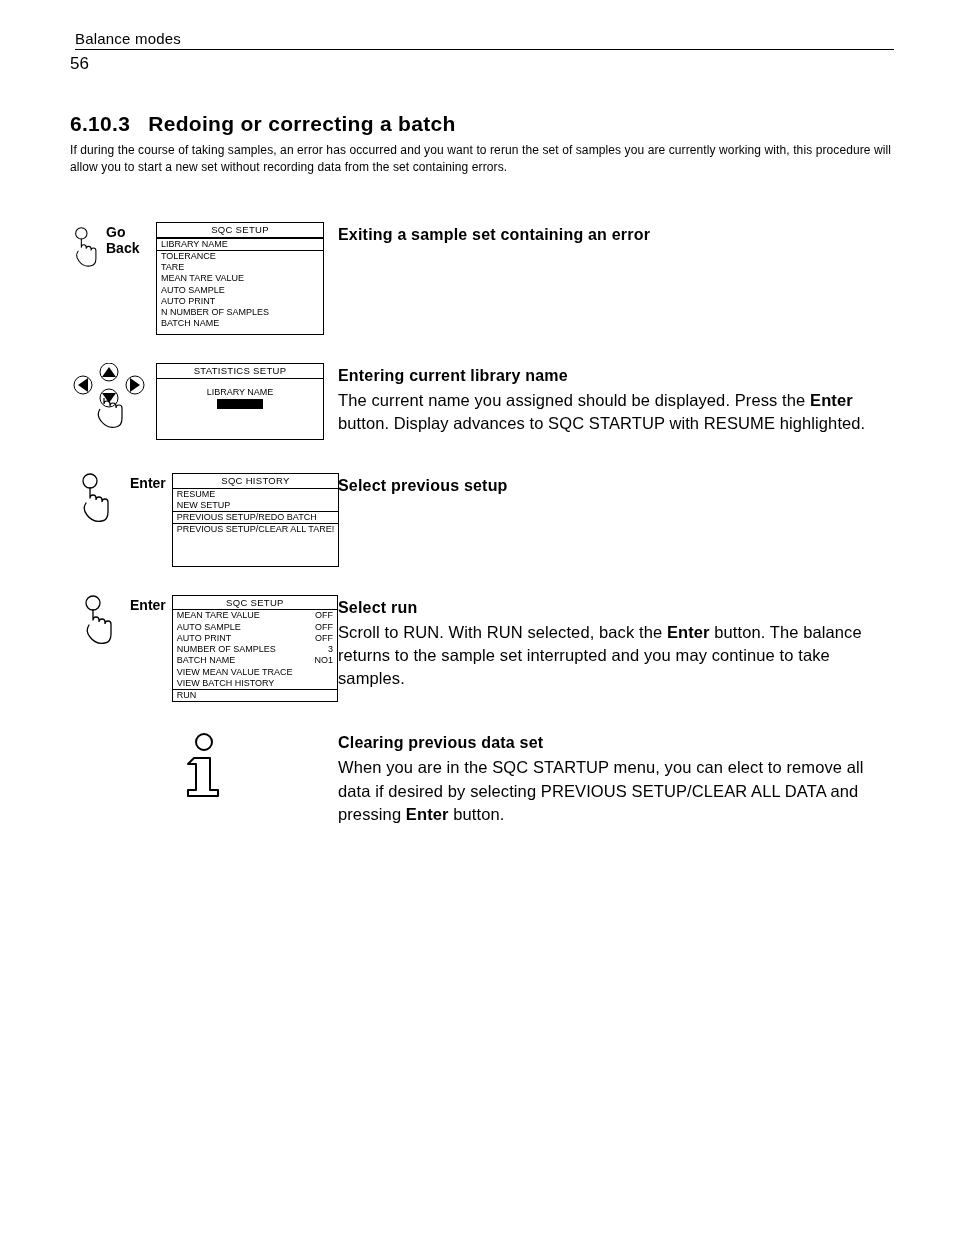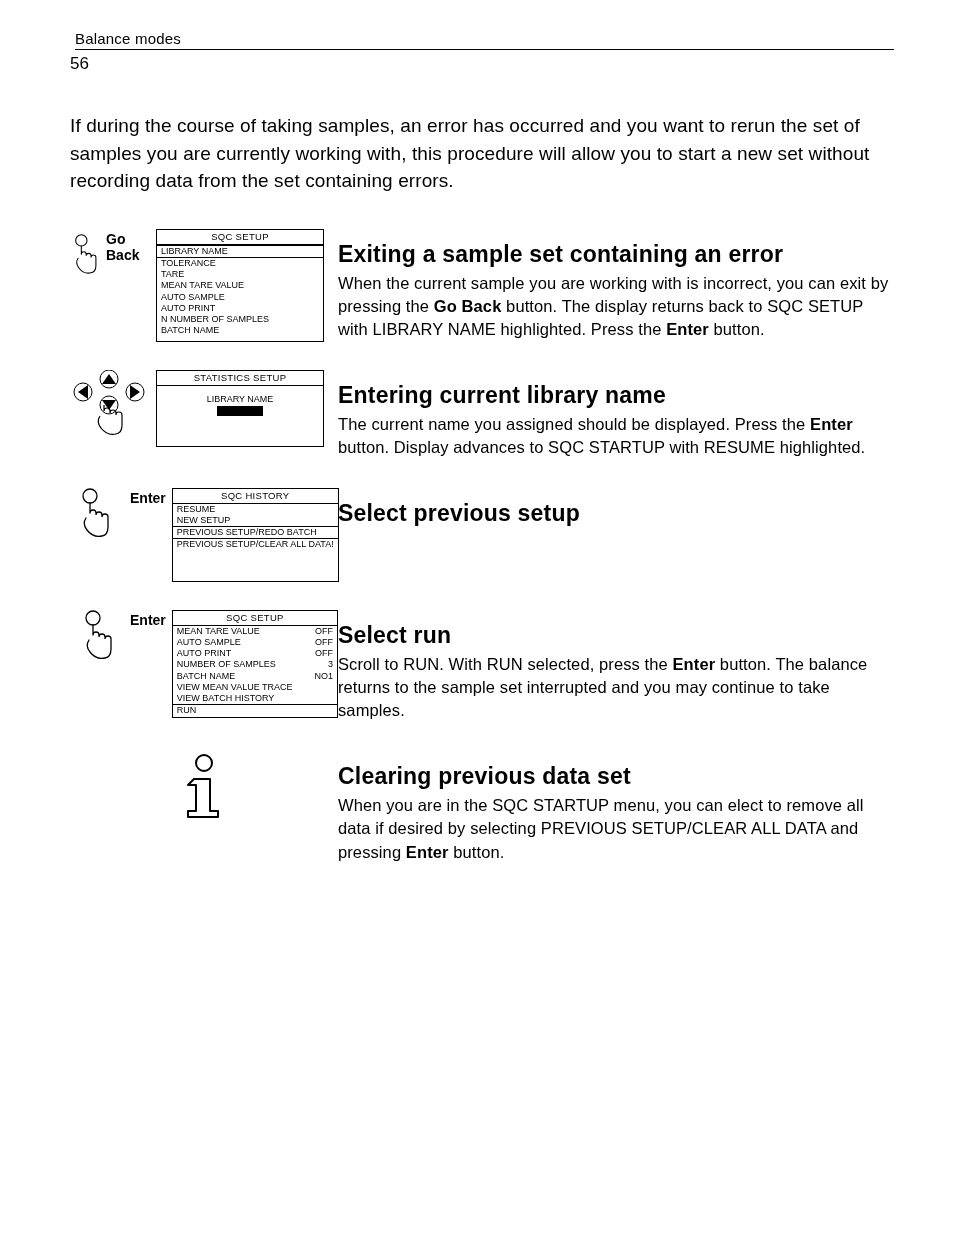--- a/index.html
+++ b/index.html
@@ -35,43 +35,43 @@
   }
   .section-title {
     font-size: 21px;
     font-weight: 700;
     font-stretch: condensed;
     letter-spacing: 0.3px;
     margin: 0 0 6px 0;
   }
   .section-title .num { margin-right: 18px; }
   .intro {
-    font-size: 19px;
+    font-size: 12px;
     line-height: 1.45;
     letter-spacing: 0.1px;
-    margin: 0 0 34px 0;
+    margin: 0 0 45px 0;
   }
   .step {
     display: flex;
     align-items: flex-start;
     margin-bottom: 28px;
   }
   .left-col {
     width: 268px;
     flex: 0 0 268px;
     display: flex;
     align-items: flex-start;
   }
   .right-col { flex: 1; padding-top: 0; }
   .subhead {
-    font-size: 23px;
+    font-size: 16px;
     font-weight: 700;
     font-stretch: condensed;
     letter-spacing: 0.2px;
-    margin: 12px 0 4px 0;
+    margin: 4px 0 4px 0;
   }
   .body {
     font-size: 16.5px;
     line-height: 1.42;
     letter-spacing: 0.1px;
     margin: 0;
   }
   .body b { font-weight: 700; }
 
   
@@ -140,20 +140,23 @@
   }
 </style>
 </head>
 <body>
 
 <div class="page">
 
   <div class="header-line">Balance modes</div>
   <div class="page-num">56</div>
 
+  <h2 class="section-title">
+    <span class="num">6.10.3</span><span>Redoing or correcting a batch</span>
+  </h2>
   <p class="intro">If during the course of taking samples, an error has occurred and you want to rerun the set of samples you are currently working with, this procedure will allow you to start a new set without recording data from the set containing errors.</p>
 
   <div class="step">
     <div class="left-col">
       <div class="press">
         <div class="press-row">
           <svg class="hand-svg" viewBox="0 0 42 52">
             <circle cx="14" cy="8" r="7" fill="none" stroke="#000" stroke-width="1.3"></circle>
             <path d="M14 15 v10 M10 30 q-4 6 1 12 q6 8 15 6 q6 -1 6 -9 v-10 q0 -3 -3 -3 t-3 3 v-2 q0 -3 -3 -3 t-3 3 v-2 q0 -3 -3 -3 t-3 3 v-8" fill="none" stroke="#000" stroke-width="1.3" stroke-linecap="round"></path>
           </svg>
@@ -169,23 +172,20 @@
           <div class="lcd-row">MEAN TARE VALUE</div>
           <div class="lcd-row">AUTO SAMPLE</div>
           <div class="lcd-row">AUTO PRINT</div>
           <div class="lcd-row">N NUMBER OF SAMPLES</div>
           <div class="lcd-row">BATCH NAME</div>
         </div>
       </div>
     </div>
     <div class="right-col">
       <h3 class="subhead">Exiting a sample set containing an error</h3>
-      <p class="body">
-        <span>When the current sample you are working with is incorrect, you can exit by pressing the </span><b>Go Back</b><span> button. The display returns back to SQC SETUP with LIBRARY NAME highlighted. Press the </span><b>Enter</b><span> button.</span>
-      </p>
     </div>
   </div>
 
   <div class="step">
     <div class="left-col">
       <div class="pad">
         <svg viewBox="0 0 78 78" width="78" height="78">
           <polygon points="39,4 46,14 32,14" fill="#000"></polygon>
           <circle cx="39" cy="9" r="9" fill="none" stroke="#000" stroke-width="1"></circle>
           <polygon points="39,40 46,30 32,30" fill="#000"></polygon>
@@ -223,21 +223,21 @@
           </svg>
         </div>
       </div>
       <span class="btn-label" style="margin:2px 6px 0 -4px;">Enter</span>
       <div class="lcd">
         <div class="lcd-title">SQC HISTORY</div>
         <div class="lcd-body" style="padding-bottom:30px;">
           <div class="lcd-row">RESUME</div>
           <div class="lcd-row">NEW SETUP</div>
           <div class="lcd-row hl">PREVIOUS SETUP/REDO BATCH</div>
-          <div class="lcd-row">PREVIOUS SETUP/CLEAR ALL DATA!</div>
+          <div class="lcd-row">PREVIOUS SETUP/CLEAR ALL TARE!</div>
         </div>
       </div>
     </div>
     <div class="right-col">
       <h3 class="subhead">Select previous setup</h3>
     </div>
   </div>
 
   <div class="step">
     <div class="left-col">
@@ -275,21 +275,21 @@
             </div>
           <div class="lcd-row">VIEW MEAN VALUE TRACE</div>
           <div class="lcd-row">VIEW BATCH HISTORY</div>
           <div class="lcd-row hl-last">RUN</div>
         </div>
       </div>
     </div>
     <div class="right-col">
       <h3 class="subhead">Select run</h3>
       <p class="body">
-        <span>Scroll to RUN. With RUN selected, press the </span><b>Enter</b><span> button. The balance returns to the sample set interrupted and you may continue to take samples.</span>
+        <span>Scroll to RUN. With RUN selected, back the </span><b>Enter</b><span> button. The balance returns to the sample set interrupted and you may continue to take samples.</span>
       </p>
     </div>
   </div>
 
   <div class="step">
     <div class="info-icon-wrap">
       <svg width="56" height="72" viewBox="0 0 56 72">
         <circle cx="28" cy="10" r="8" fill="none" stroke="#000" stroke-width="2"></circle>
         <path d="M18 26 h16 v32 h8 v6 h-30 v-6 h8 v-26 h-8 z" fill="none" stroke="#000" stroke-width="2" stroke-linejoin="round"></path>
       </svg>

